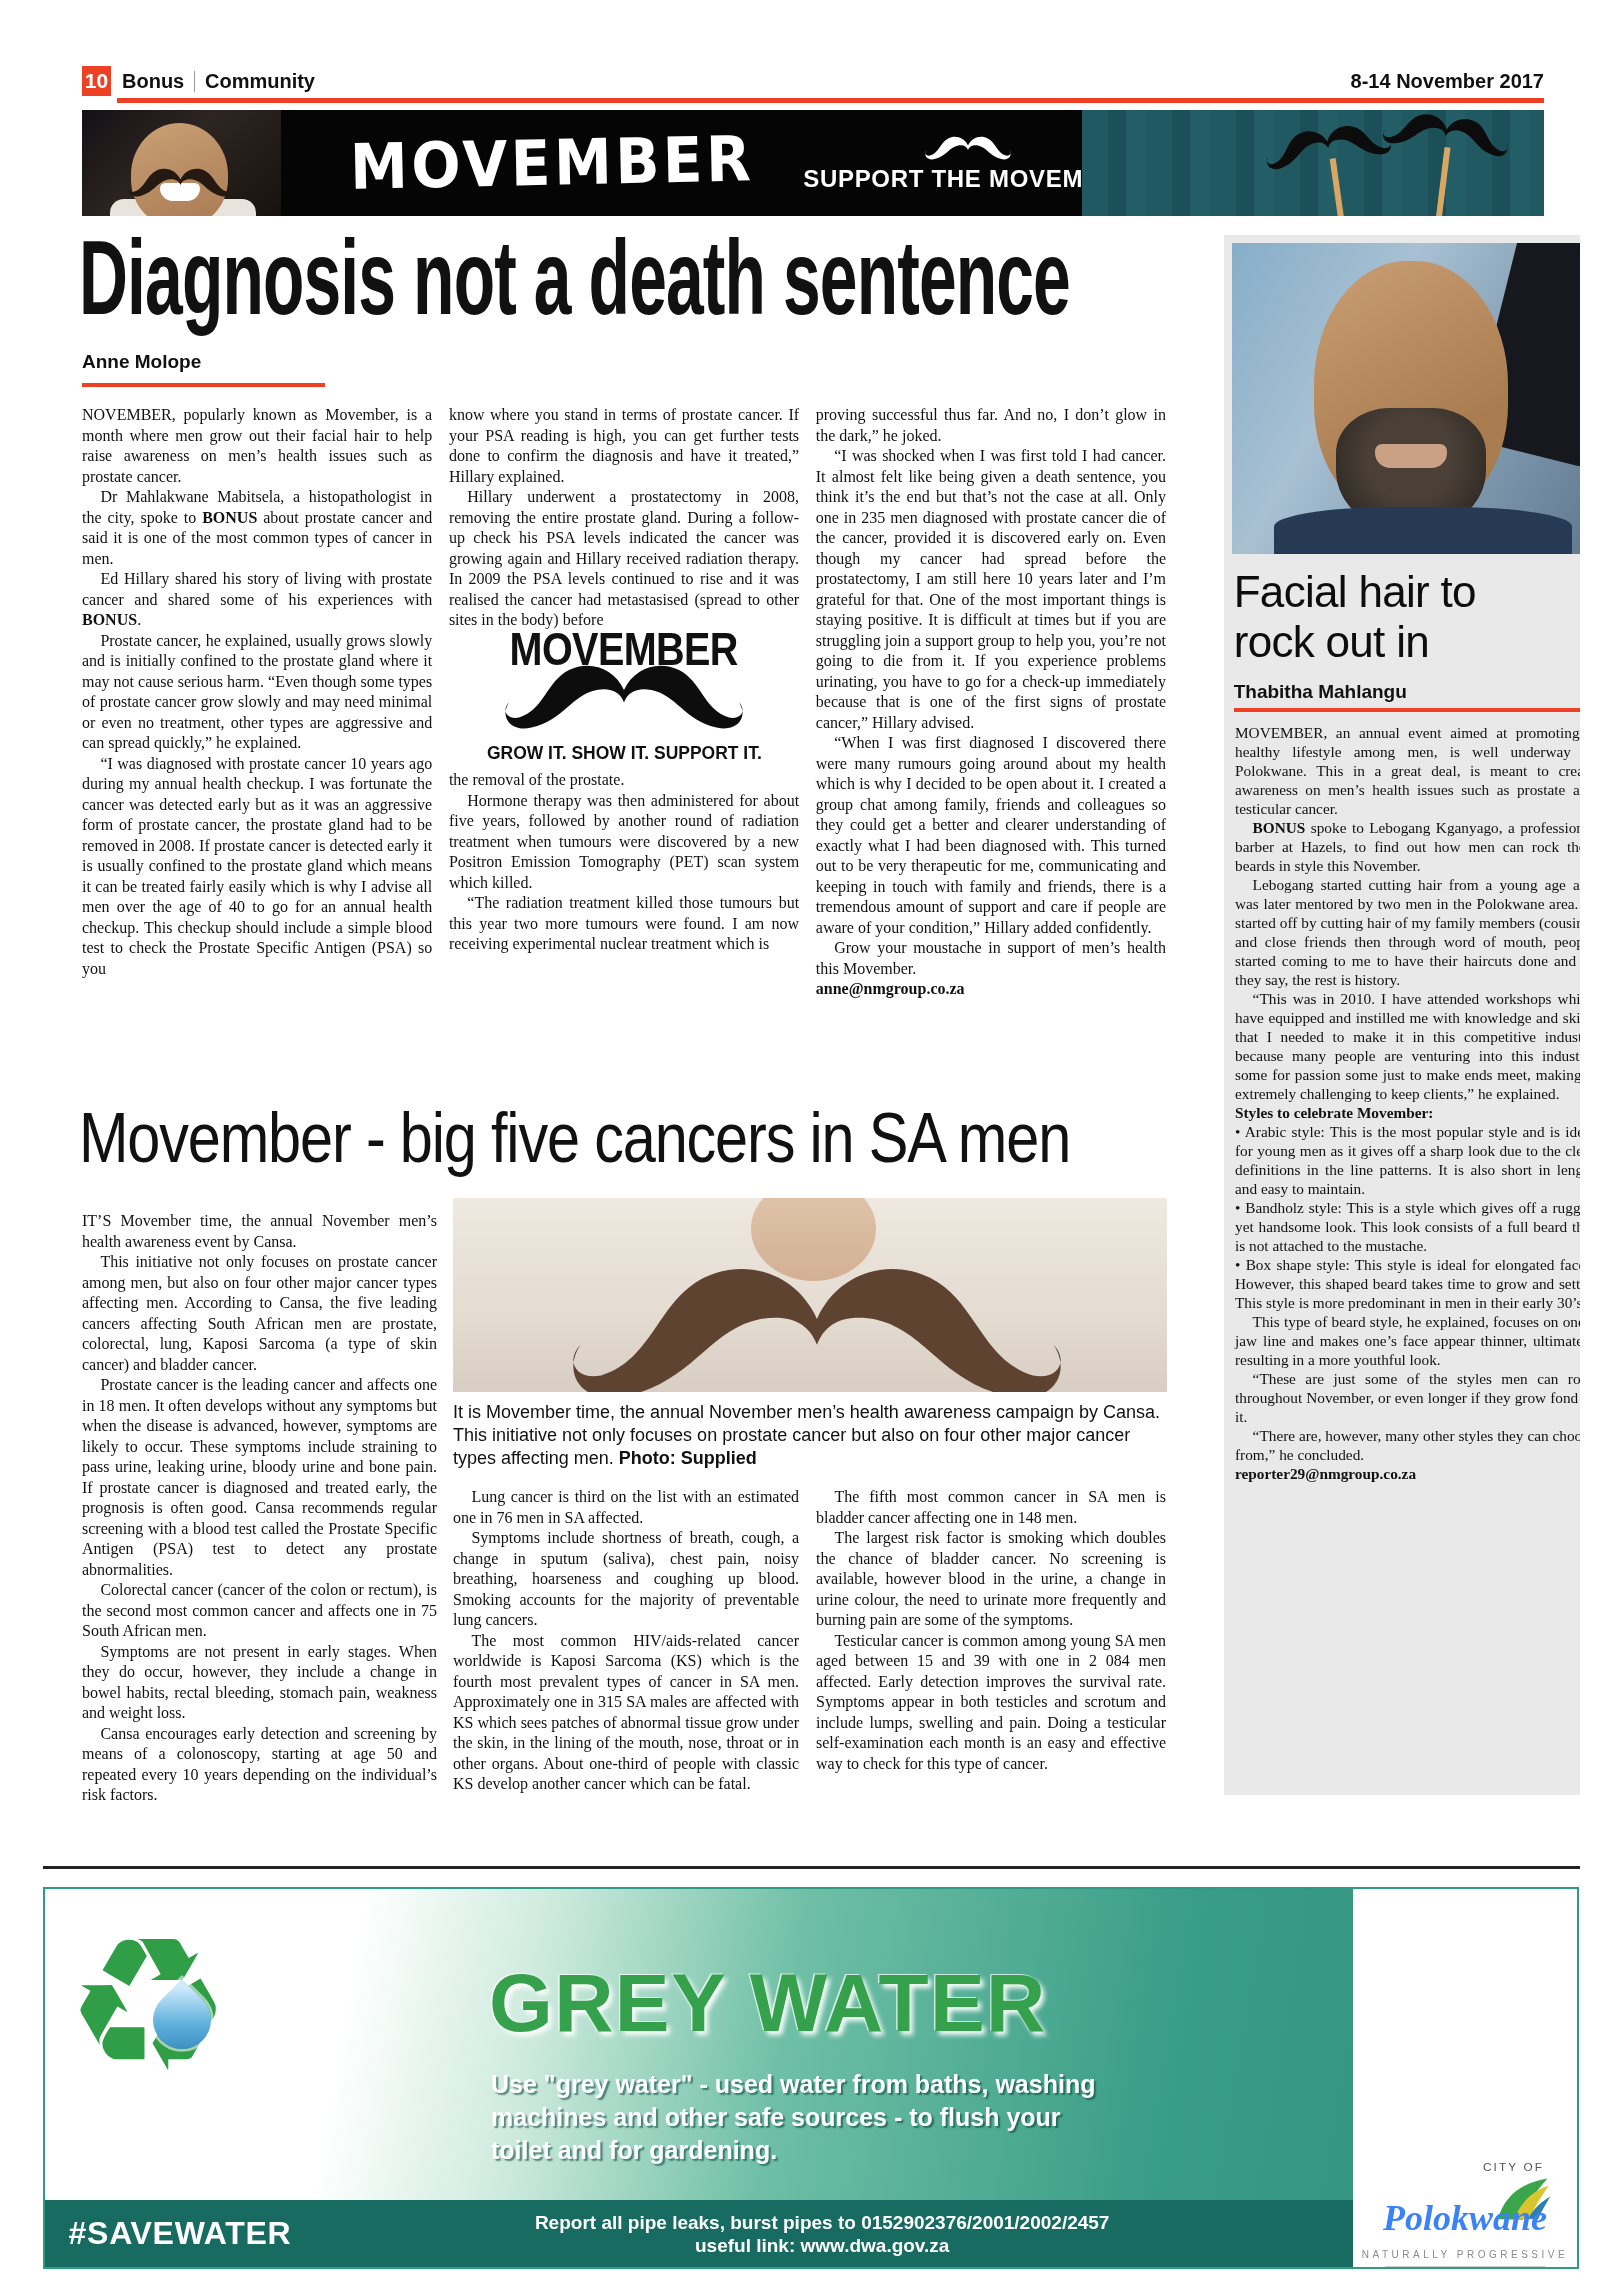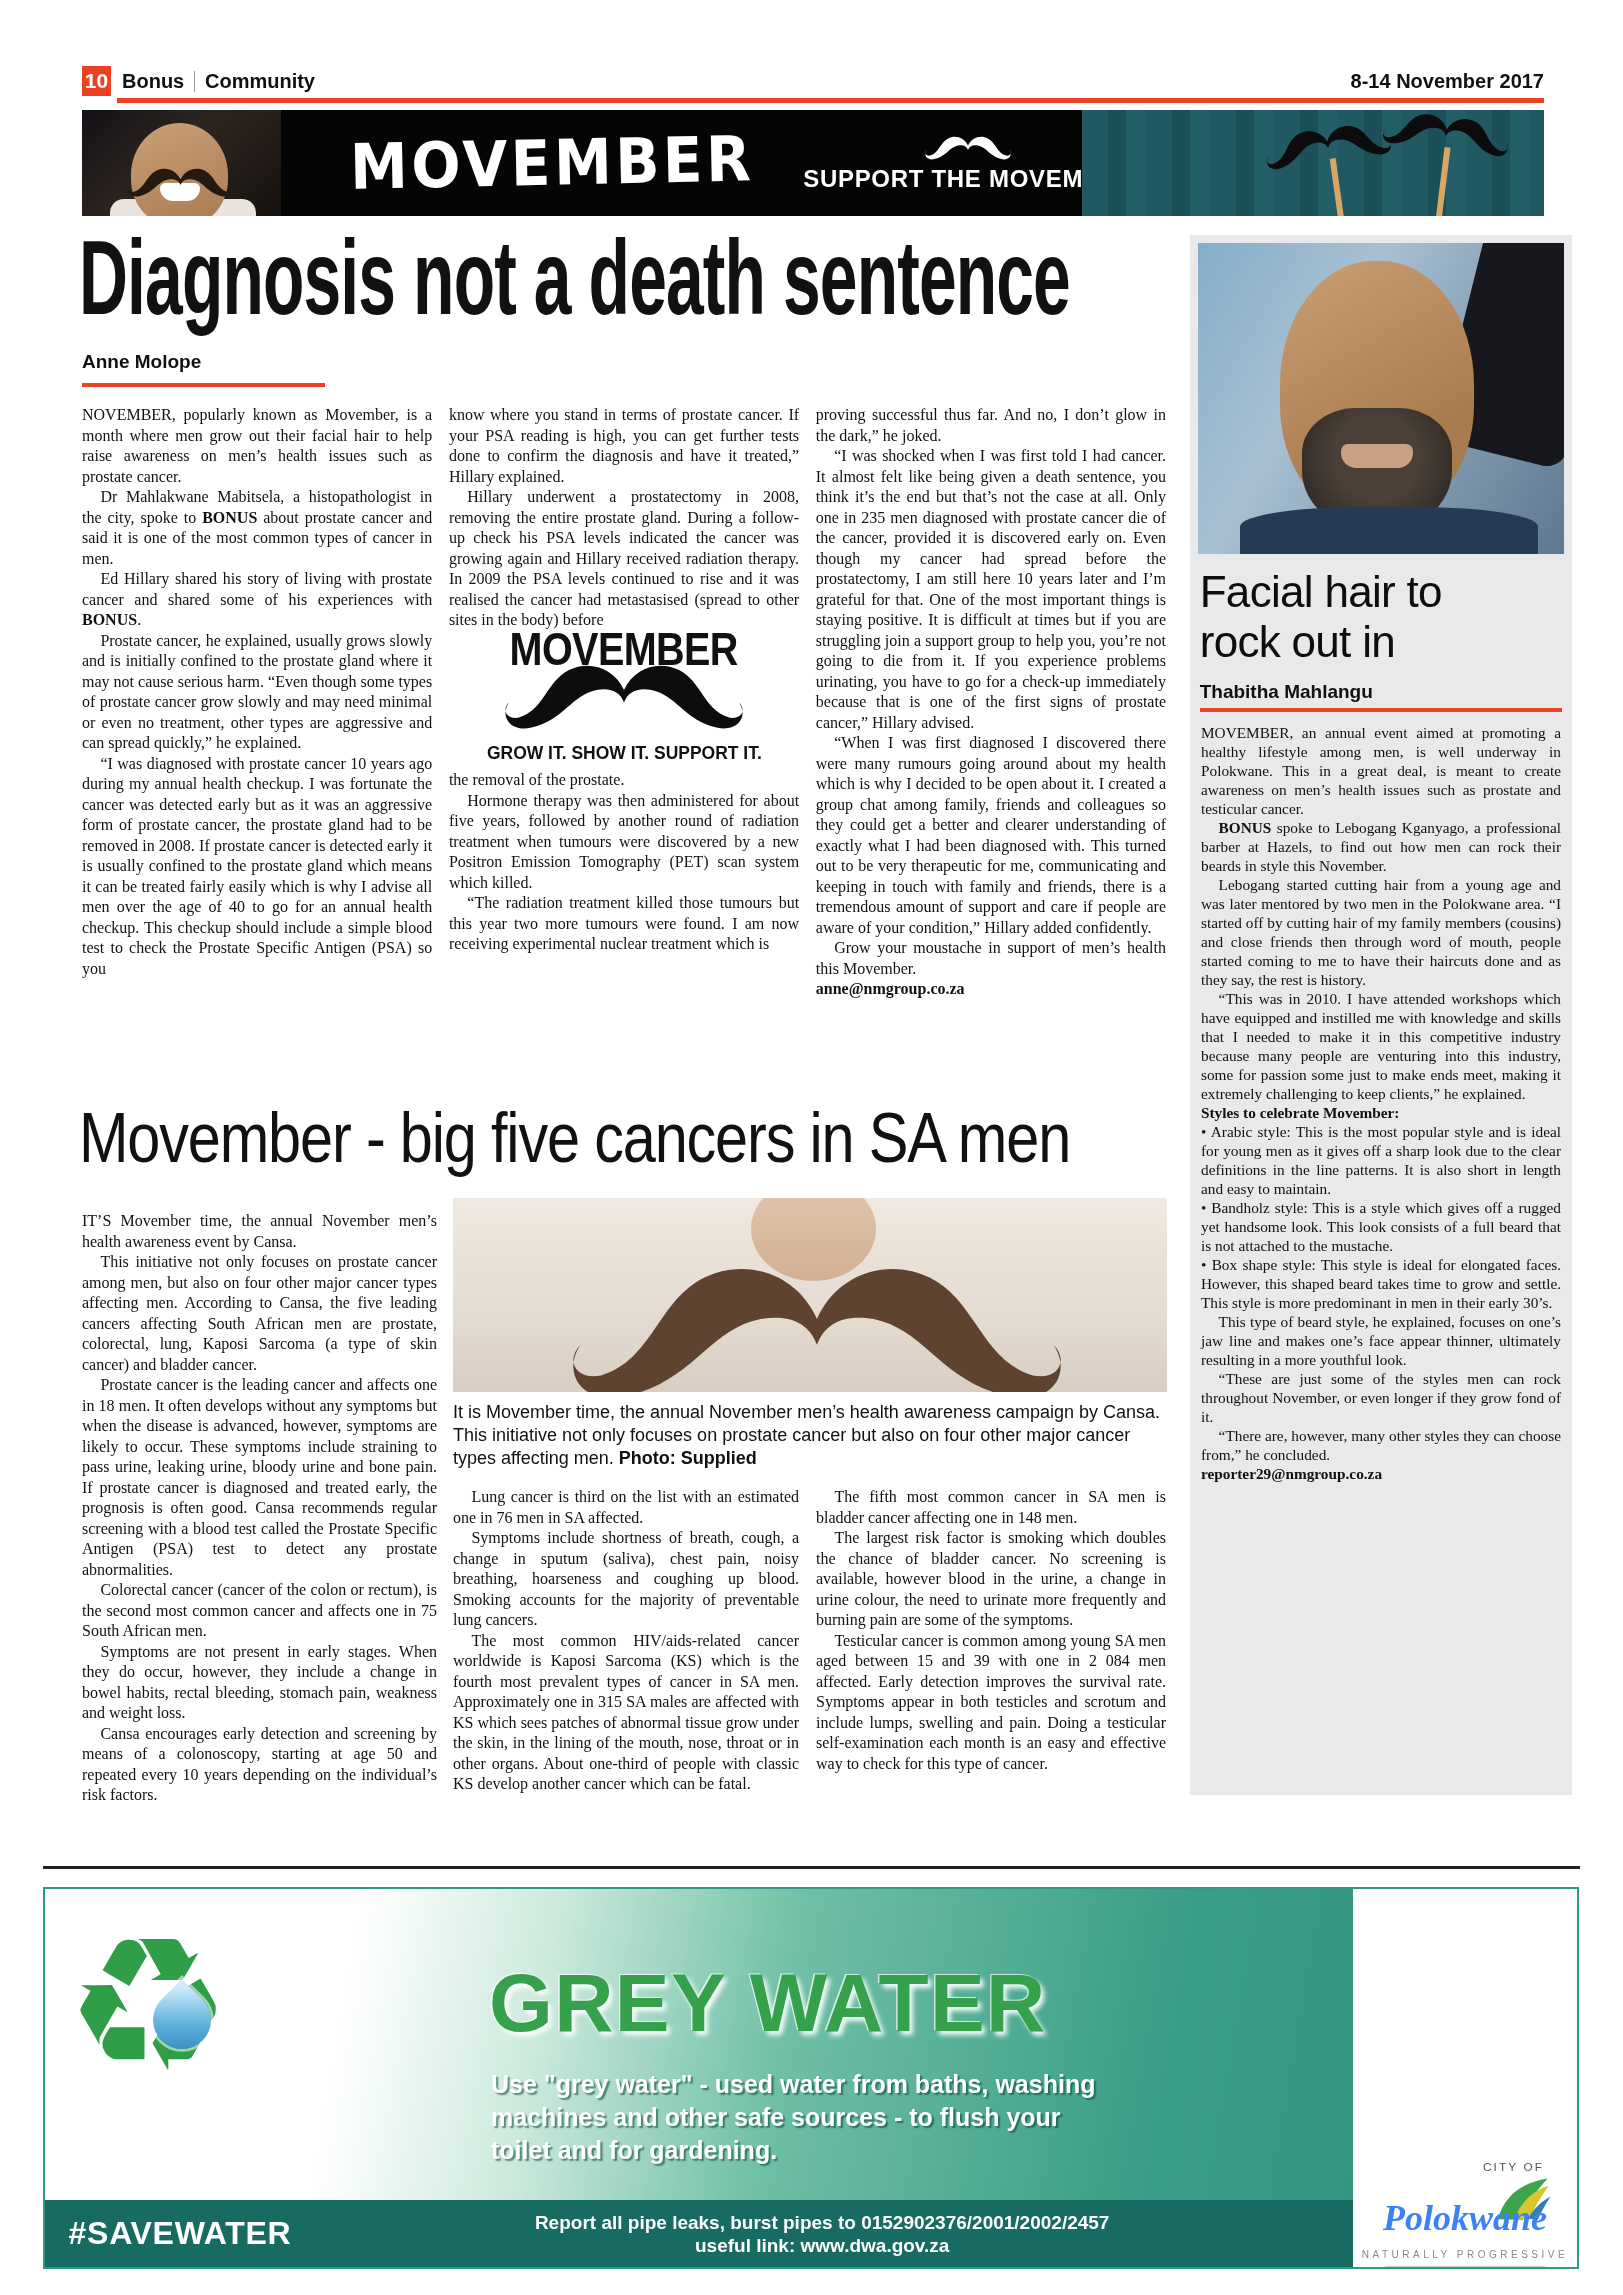--- a/index.html
+++ b/index.html
@@ -58,21 +58,21 @@
   .para.flush{text-indent:0 !important;}
 
   .mlogo{width:100%;margin:8.3px 0 7px 0;display:flex;flex-direction:column;align-items:center;background:#fff;}
   .mlogo-title{font-family:"Liberation Sans",sans-serif;font-weight:bold;font-size:46px;
       letter-spacing:-0.7px;transform:scaleX(.86);transform-origin:center;}
   .mlogo svg{width:250px;margin:-4.2px 0 0 0;}
   .mlogo-tag{font-family:"Liberation Sans",sans-serif;font-weight:bold;font-size:19px;letter-spacing:0px;
       transform:scaleX(.92);white-space:nowrap;}
 
   
-  .sidebar{position:absolute;left:1190px;top:235px;width:382px;height:1560px;background:#e9e9e9;}
+  .sidebar{position:absolute;left:1224px;top:235px;width:382px;height:1560px;background:#e9e9e9;}
   .sb-photo{position:relative;margin:8.3px;height:311px;overflow:hidden;
       background:linear-gradient(120deg,#86aec9 0%,#a8c0d2 35%,#7d97ad 70%,#5f7890 100%);}
   .sb-head{position:absolute;left:82px;top:18px;width:194px;height:257px;border-radius:48% 48% 44% 44%;
       background:linear-gradient(150deg,#c59a6e 10%,#a97c50 70%);}
   .sb-beard{position:absolute;left:104px;top:165px;width:150px;height:125px;border-radius:36% 36% 50% 50%;
       background:radial-gradient(circle at 50% 40%,#4a4038 0 40%,#332c26 75%);}
   .sb-mouth{position:absolute;left:143px;top:201px;width:72px;height:23.6px;border-radius:7px 7px 15.3px 15.3px;background:#caa184;}
   .sb-scarf{position:absolute;left:42px;top:264px;width:298px;height:49px;background:#263a55;border-radius:40% 40% 0 0;}
   .sb-blob{position:absolute;right:-28px;top:-14px;width:132px;height:229px;background:#17181d;transform:rotate(14deg);border-radius:21px;}
   .sb-title{margin:12.5px 9.7px 0 9.7px;font-family:"Liberation Sans",sans-serif;font-weight:400;

